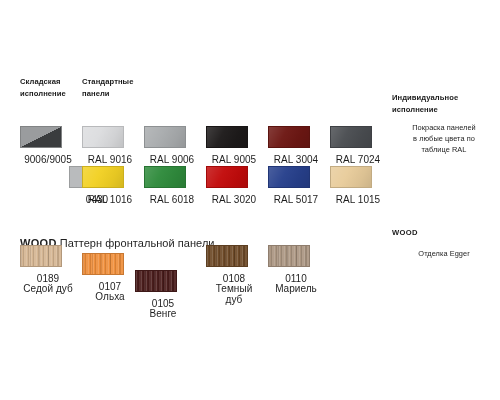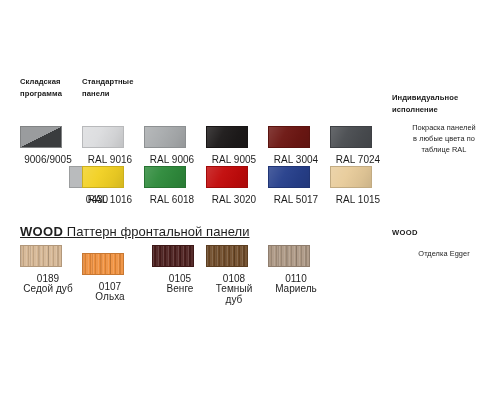--- a/index.html
+++ b/index.html
@@ -53,26 +53,25 @@
     left: 392px; top: 228px;
     font-size: 7.6px;
     font-weight: bold;
     letter-spacing: 0.3px;
     color: #1a1a1a;
   }
 
   
   #wood-section-head {
     position: absolute;
-    left: 20px; top: 226px;
-    font-size: 13px;
+    left: 20px; top: 238px;
+    font-size: 11px;
     line-height: 11px;
     color: #1f1f1f;
     white-space: nowrap;
-    text-decoration: underline;
   }
   #wood-section-head .wd-strong {
     font-weight: bold;
     letter-spacing: 0.3px;
   }
   #wood-section-head .wd-rest {
     font-weight: normal;
     letter-spacing: 0.05px;
   }
 
@@ -155,21 +154,21 @@
     white-space: pre-line;
     text-align: center;
   }
 </style>
 </head>
 <body>
 
 <div id="sheet">
 
   <div class="col-head" id="head-stock">Складская
-программа</div>
+исполнение</div>
 
   <div class="col-head" id="head-std">Стандартные
 панели</div>
 
   <div class="col-head" id="head-indiv">Индивидуальное
 исполнение</div>
 
   <div class="col-note" id="note-indiv">Покраска панелей
 в любые цвета по
 таблице RAL</div>
@@ -235,21 +234,21 @@
       <div class="cell" style="left: 20px;">
         <div class="chip wood" style="width: 42px; height: 22px; background: rgb(213, 182, 147);"></div>
         <div class="chip-label">0189
 Седой дуб</div>
       </div>
       <div class="cell" style="left: 82px; margin-top: 8px;">
         <div class="chip wood" style="width: 42px; height: 22px; background: rgb(239, 143, 60);"></div>
         <div class="chip-label">0107
 Ольха</div>
       </div>
-      <div class="cell" style="left: 152px;">
+      <div class="cell" style="left: 135px; margin-top: 25px;">
         <div class="chip wood" style="width: 42px; height: 22px; background: rgb(74, 29, 28);"></div>
         <div class="chip-label">0105
 Венге</div>
       </div>
       <div class="cell" style="left: 206px;">
         <div class="chip wood" style="width: 42px; height: 22px; background: rgb(110, 74, 40);"></div>
         <div class="chip-label">0108
 Темный дуб</div>
       </div>
       <div class="cell" style="left: 268px;">

